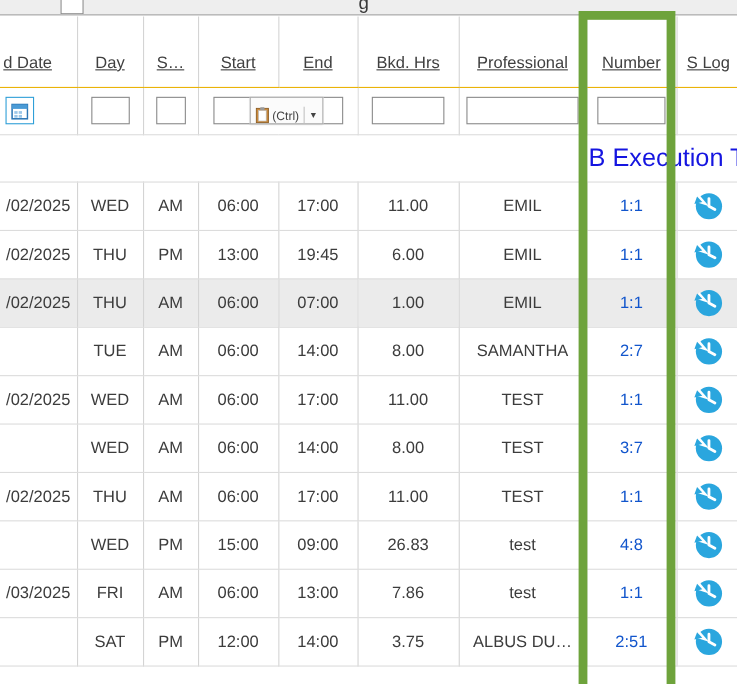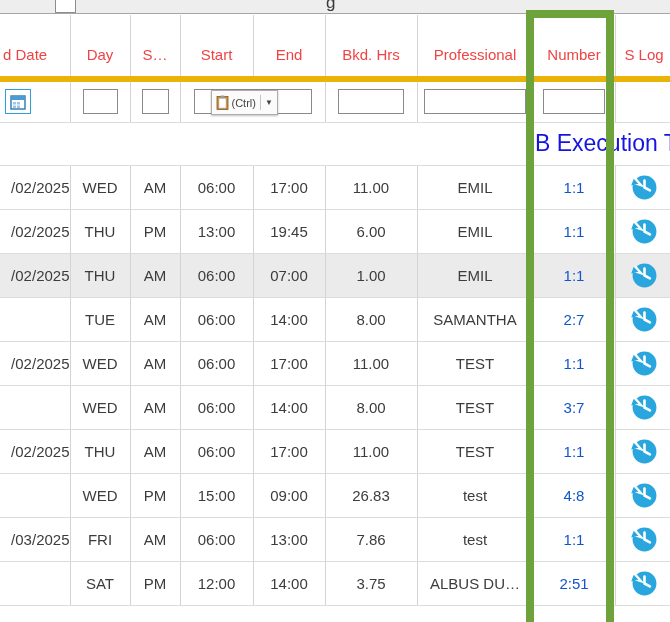--- a/index.html
+++ b/index.html
@@ -14,40 +14,40 @@
   .screen{position:relative;width:670px;height:622px;background:#fff;overflow:hidden;color:#3c3c3c;}
 
   
   .top-strip{position:absolute;top:0;left:0;width:670px;height:14px;background:#eeeeee;border-bottom:1px solid #a6a6a6;overflow:hidden;z-index:2;}
   .cropped-control{position:absolute;left:55px;top:-7px;width:21px;height:20px;background:#fff;border:1px solid #8d8d8d;}
   .top-frag{position:absolute;left:326px;top:-7px;font-size:17px;color:#3a3a3a;}
 
   
   table.grid{position:absolute;top:15px;left:0;width:673px;border-collapse:collapse;table-layout:fixed;background:#fff;}
   th,td{border-right:1px solid #d4d4d4;border-bottom:1px solid #dcdcdc;text-align:center;font-size:15px;font-weight:normal;color:#3c3c3c;overflow:hidden;vertical-align:middle;}
-  .header-row th{height:64px;vertical-align:bottom;padding-bottom:13px;background:#fff;border-bottom:6px solid #eab308;color:#ef4444;}
+  .header-row th{height:64px;vertical-align:bottom;padding-bottom:13px;background:#fff;border-bottom:1px solid #eab308;color:#404040;text-decoration:underline;}
   th.c-date{text-align:left;padding-left:3px;}
 
   .filter-row td{height:43px;text-align:left;padding-left:5px;background:#fff;}
   .filter-row td.f-center{text-align:center;padding-left:0;}
   .f-input{height:25px;border:1px solid #8a8a8a;background:#fff;vertical-align:middle;font-family:"Liberation Sans",sans-serif;font-size:13px;padding:0 2px;}
   .w-day{width:35px}.w-s{width:27px}.w-startend{width:118px}.w-bkd{width:66px}.w-prof{width:102px}.w-num{width:62px}
   .cal-btn{width:26px;height:25px;border:1px solid #2f9fd8;background:#fff;display:inline-flex;align-items:center;justify-content:center;padding:0;cursor:pointer;}
   td.rel{position:relative;}
-  .paste-pop{position:absolute;left:30px;top:8px;height:25px;display:flex;align-items:center;gap:3px;background:#fbfbfb;border:1px solid #adadad;padding:0 4px;box-shadow:0 1px 2px rgba(0,0,0,.25);cursor:pointer;z-index:3;}
+  .paste-pop{position:absolute;left:46px;top:8px;height:25px;display:flex;align-items:flex-end;gap:3px;background:#fbfbfb;border:1px solid #adadad;padding:0 4px;box-shadow:0 1px 2px rgba(0,0,0,.25);cursor:pointer;z-index:3;}
   .paste-label{font-size:11px;color:#444;}
   .paste-caret{font-size:8px;color:#444;border-left:1px solid #c4c4c4;padding-left:4px;margin-left:1px;height:15px;line-height:15px;}
 
   .exec-row td{height:43px;border-right:none;background:#fff;}
   .exec-cell{text-align:left;overflow:visible;white-space:nowrap;padding-left:2px;}
   .exec-text{font-size:23px;color:var(--exec-blue);white-space:nowrap;}
 
   .data-row td{height:44px;background:#fff;}
   .data-row.shaded td{background:#ebebeb;}
-  td.c-date{text-align:right;padding-left:0;white-space:nowrap;}
+  td.c-date{text-align:center;padding-left:0;white-space:nowrap;}
   td.c-number{color:var(--link-blue);}
   .slog-btn{background:none;border:none;padding:0;width:27px;height:27px;cursor:pointer;display:inline-block;vertical-align:middle;}
 
   
   .green-box{position:absolute;left:526px;top:10px;width:88px;height:640px;border:8px solid var(--green);z-index:20;pointer-events:none;}
 </style>
 </head>
 <body>
 
 <div class="screen">

